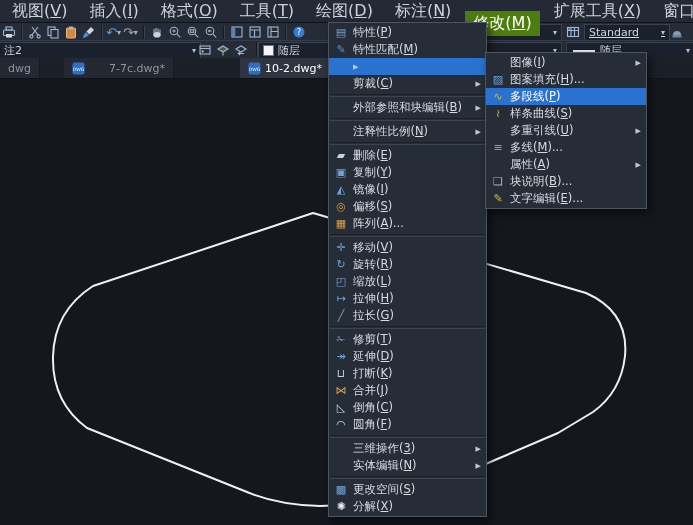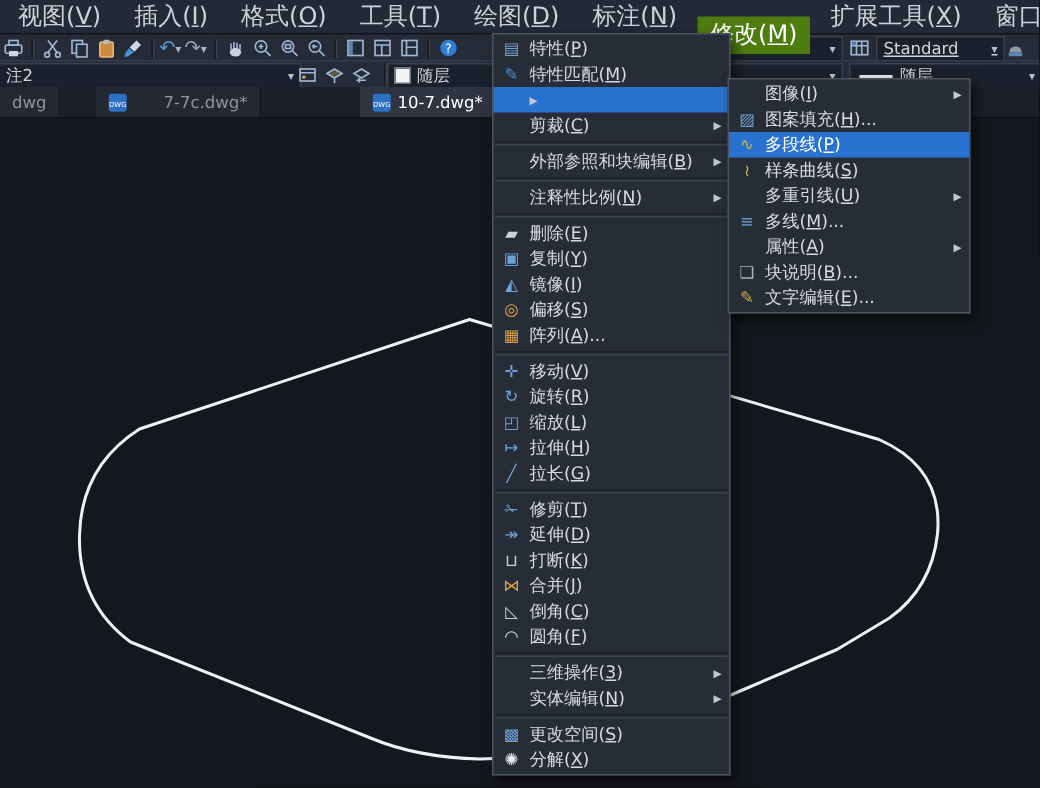--- a/index.html
+++ b/index.html
@@ -245,21 +245,21 @@
           <rect x="0.5" y="0.5" width="12" height="12" rx="2" fill="#2d6fc2"></rect>
           <text x="6.5" y="9" font-size="4.6" fill="#fff" text-anchor="middle" font-family="DejaVu Sans,sans-serif">DWG</text>
         </svg>
         <span>7-7c.dwg*</span>
       </div>
       <div class="tab active" style="margin-left: 66px;">
         <svg class="dwgico" width="13" height="13" viewBox="0 0 13 13">
           <rect x="0.5" y="0.5" width="12" height="12" rx="2" fill="#2d6fc2"></rect>
           <text x="6.5" y="9" font-size="4.6" fill="#fff" text-anchor="middle" font-family="DejaVu Sans,sans-serif">DWG</text>
         </svg>
-        <span>10-7.dwg*</span>
+        <span>10-2.dwg*</span>
       </div>
     </div>
 
   <div class="menu" id="modify-menu">
       <div class="menu-item">
         <span class="mi-icon" style="color:#6fa3d8">▤</span>
         <span class="mi-label">特性(<u>P</u>)</span>
       </div>
       <div class="menu-item">
         <span class="mi-icon" style="color:#4a90d9">✎</span>

